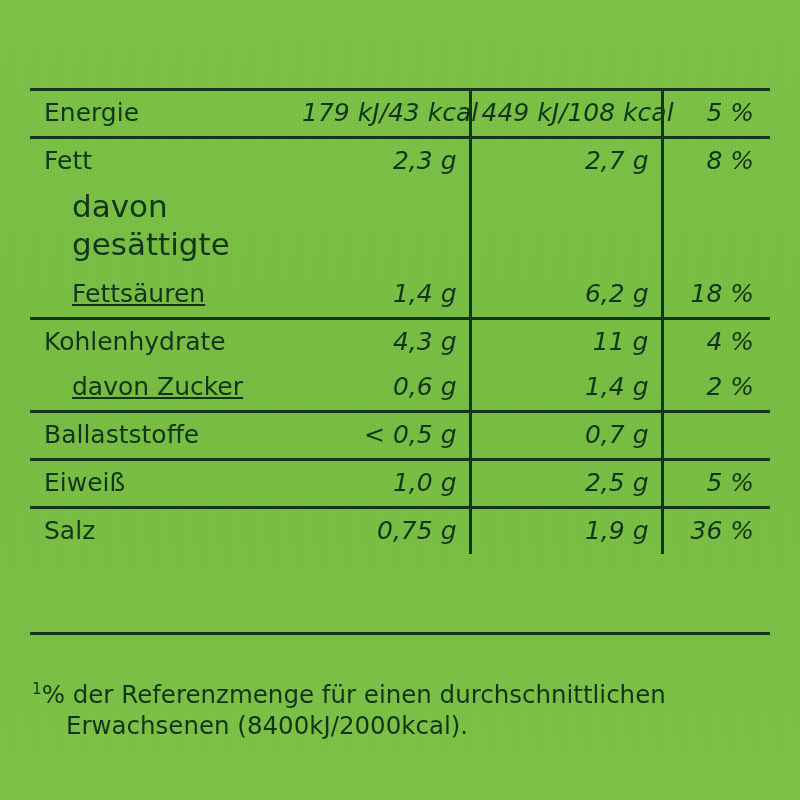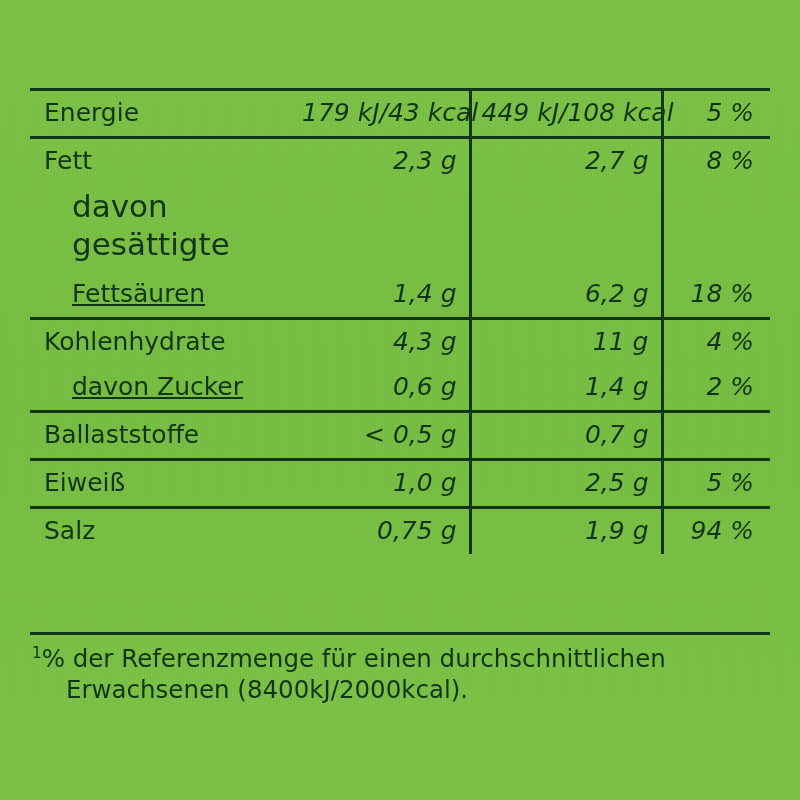--- a/index.html
+++ b/index.html
@@ -105,20 +105,21 @@
     width: 740px;
     border-top: 3px solid #12351a;
     padding-top: 8px;
     color: #12351a;
     font-size: 24.5px;
     line-height: 1.28;
   }
   #footnote .fn-text {
     display: block;
     padding-left: 2px;
+    margin-top: 36px;
   }
   #footnote .fn-line2 {
     display: block;
     padding-left: 36px;
   }
   sup.marker {
     font-size: 0.62em;
     vertical-align: super;
     line-height: 0;
   }
@@ -193,21 +194,21 @@
         <td class="row-label">Eiweiß</td>
         <td class="row-val">1,0 g</td>
         <td class="row-val vline">2,5 g</td>
         <td class="row-val pct vline">5 %</td>
       </tr>
 
       <tr class="hline-top">
         <td class="row-label">Salz</td>
         <td class="row-val">0,75 g</td>
         <td class="row-val vline">1,9 g</td>
-        <td class="row-val pct vline">94 %</td>
+        <td class="row-val pct vline">36 %</td>
       </tr>
     </tbody>
       </table>
   </div>
 
   <div id="footnote">
     <span class="fn-text"><sup class="marker">1</sup><span>% der Referenzmenge für einen durchschnittlichen</span></span>
     <span class="fn-line2">Erwachsenen (8400kJ/2000kcal).</span>
   </div>
 

